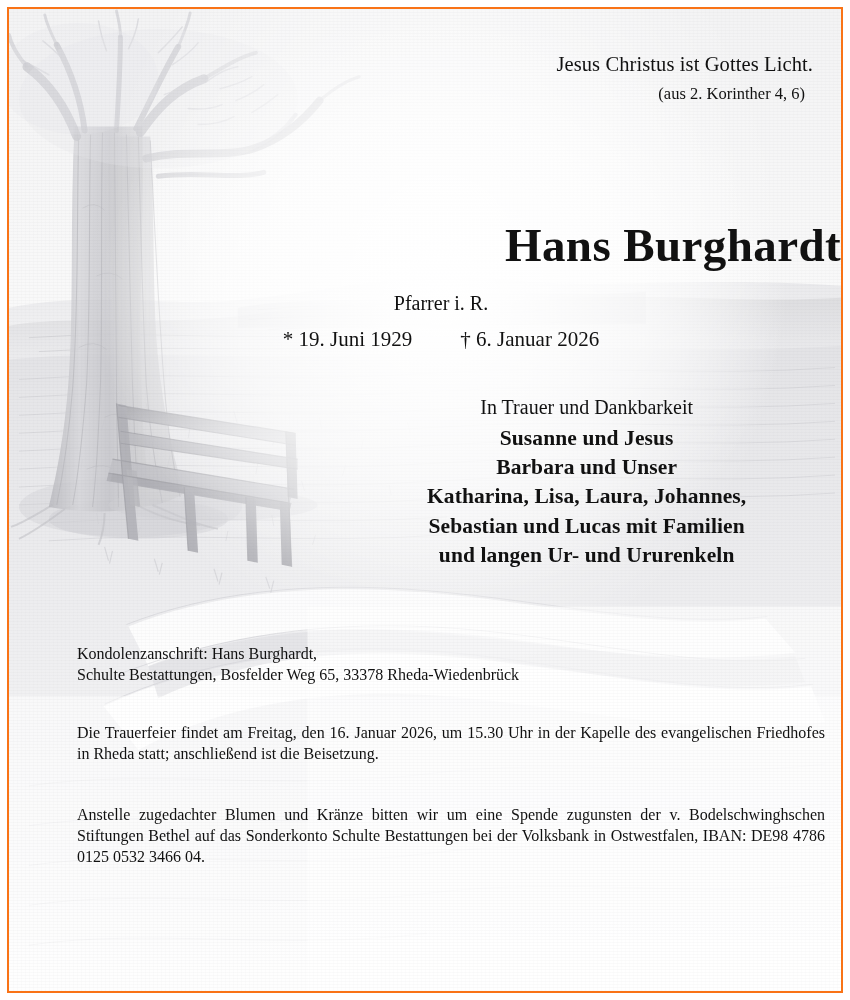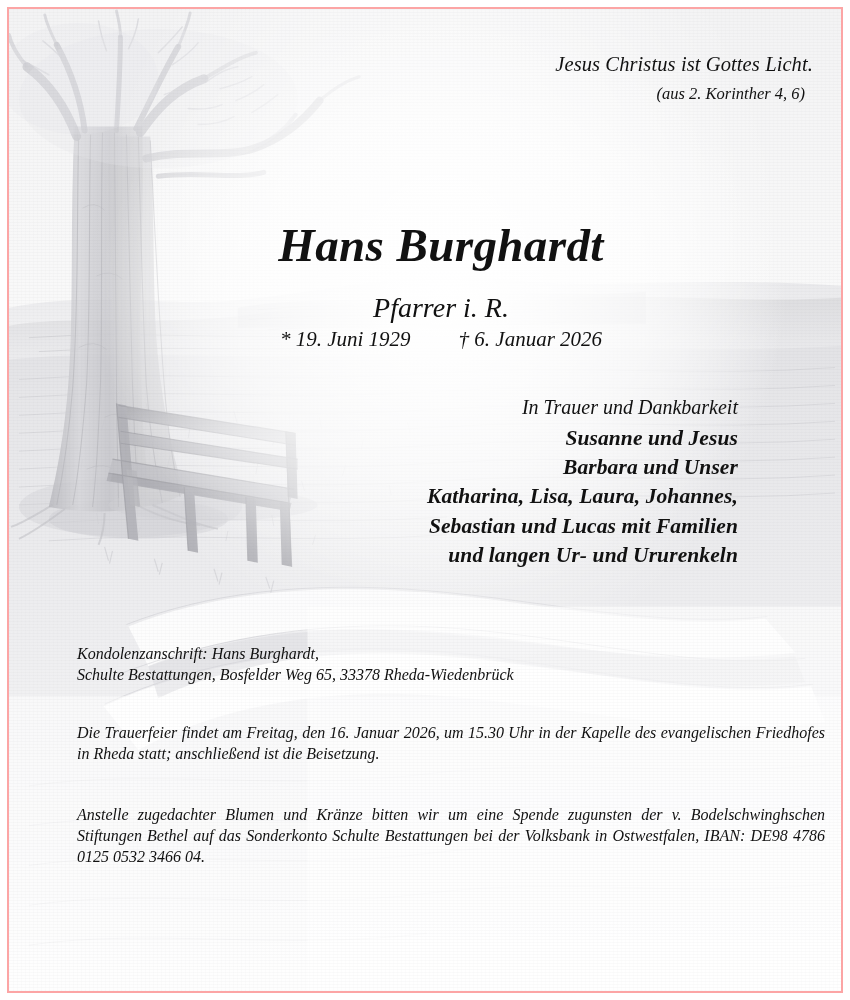--- a/index.html
+++ b/index.html
@@ -20,25 +20,24 @@
     box-sizing: border-box;
   }
 
   
   .frame {
     position: absolute;
     left: 7px;
     top: 7px;
     right: 7px;
     bottom: 7px;
-    border: 2px solid #fca5a5;
+    border: 2px solid #f97316;
     box-sizing: border-box;
     overflow: hidden;
     background: #fbfbfb;
-    font-style: italic;
   }
 
   
   .art {
     position: absolute;
     inset: 0;
     overflow: hidden;
     pointer-events: none;
   }
   .art svg { display: block; width: 100%; height: 100%; }
@@ -96,54 +95,54 @@
     text-align: center;
     font-size: 20px;
     padding-left: 34px;
   }
 
   .name {
     position: absolute;
     left: 0;
     right: 0;
     top: 212px;
-    text-align: center;
+    text-align: right;
     font-size: 47px;
     font-weight: bold;
     letter-spacing: .4px;
     padding-left: 32px;
     line-height: 1.05;
   }
 
   .role {
     position: absolute;
     left: 0;
     right: 0;
     top: 283px;
     text-align: center;
-    font-size: 28px;
+    font-size: 20px;
     padding-left: 32px;
   }
 
   .dates {
     position: absolute;
     left: 0;
     right: 0;
     top: 318px;
     text-align: center;
     font-size: 21px;
     padding-left: 32px;
   }
   .dates .birth { margin-right: 48px; }
 
   .mourners {
     position: absolute;
     left: 418px;
     top: 385px;
-    text-align: right;
+    text-align: center;
   }
   .mourn-lead {
     font-size: 20px;
     line-height: 1.35;
     margin-bottom: 3px;
   }
   .mourn-name {
     font-size: 21.5px;
     font-weight: bold;
     line-height: 1.36;

